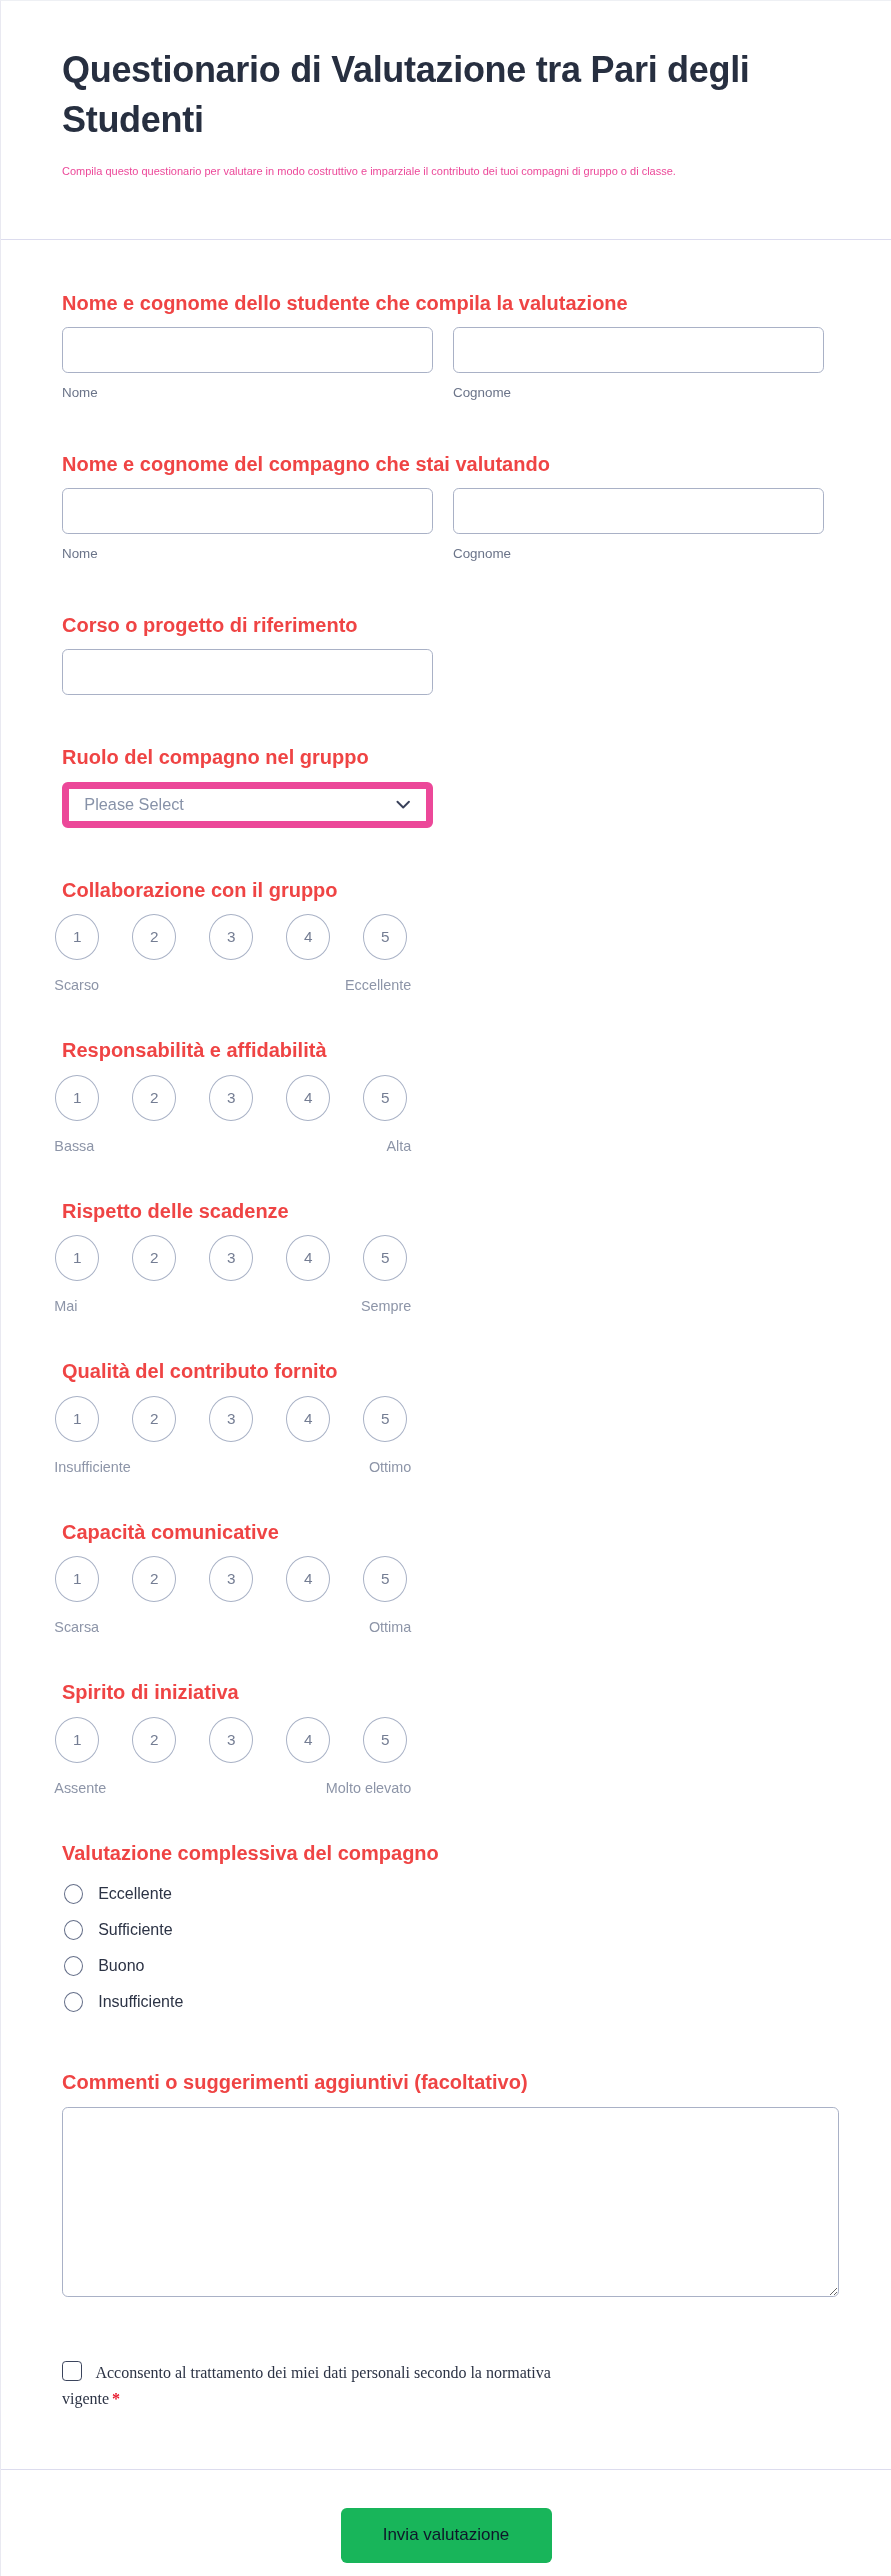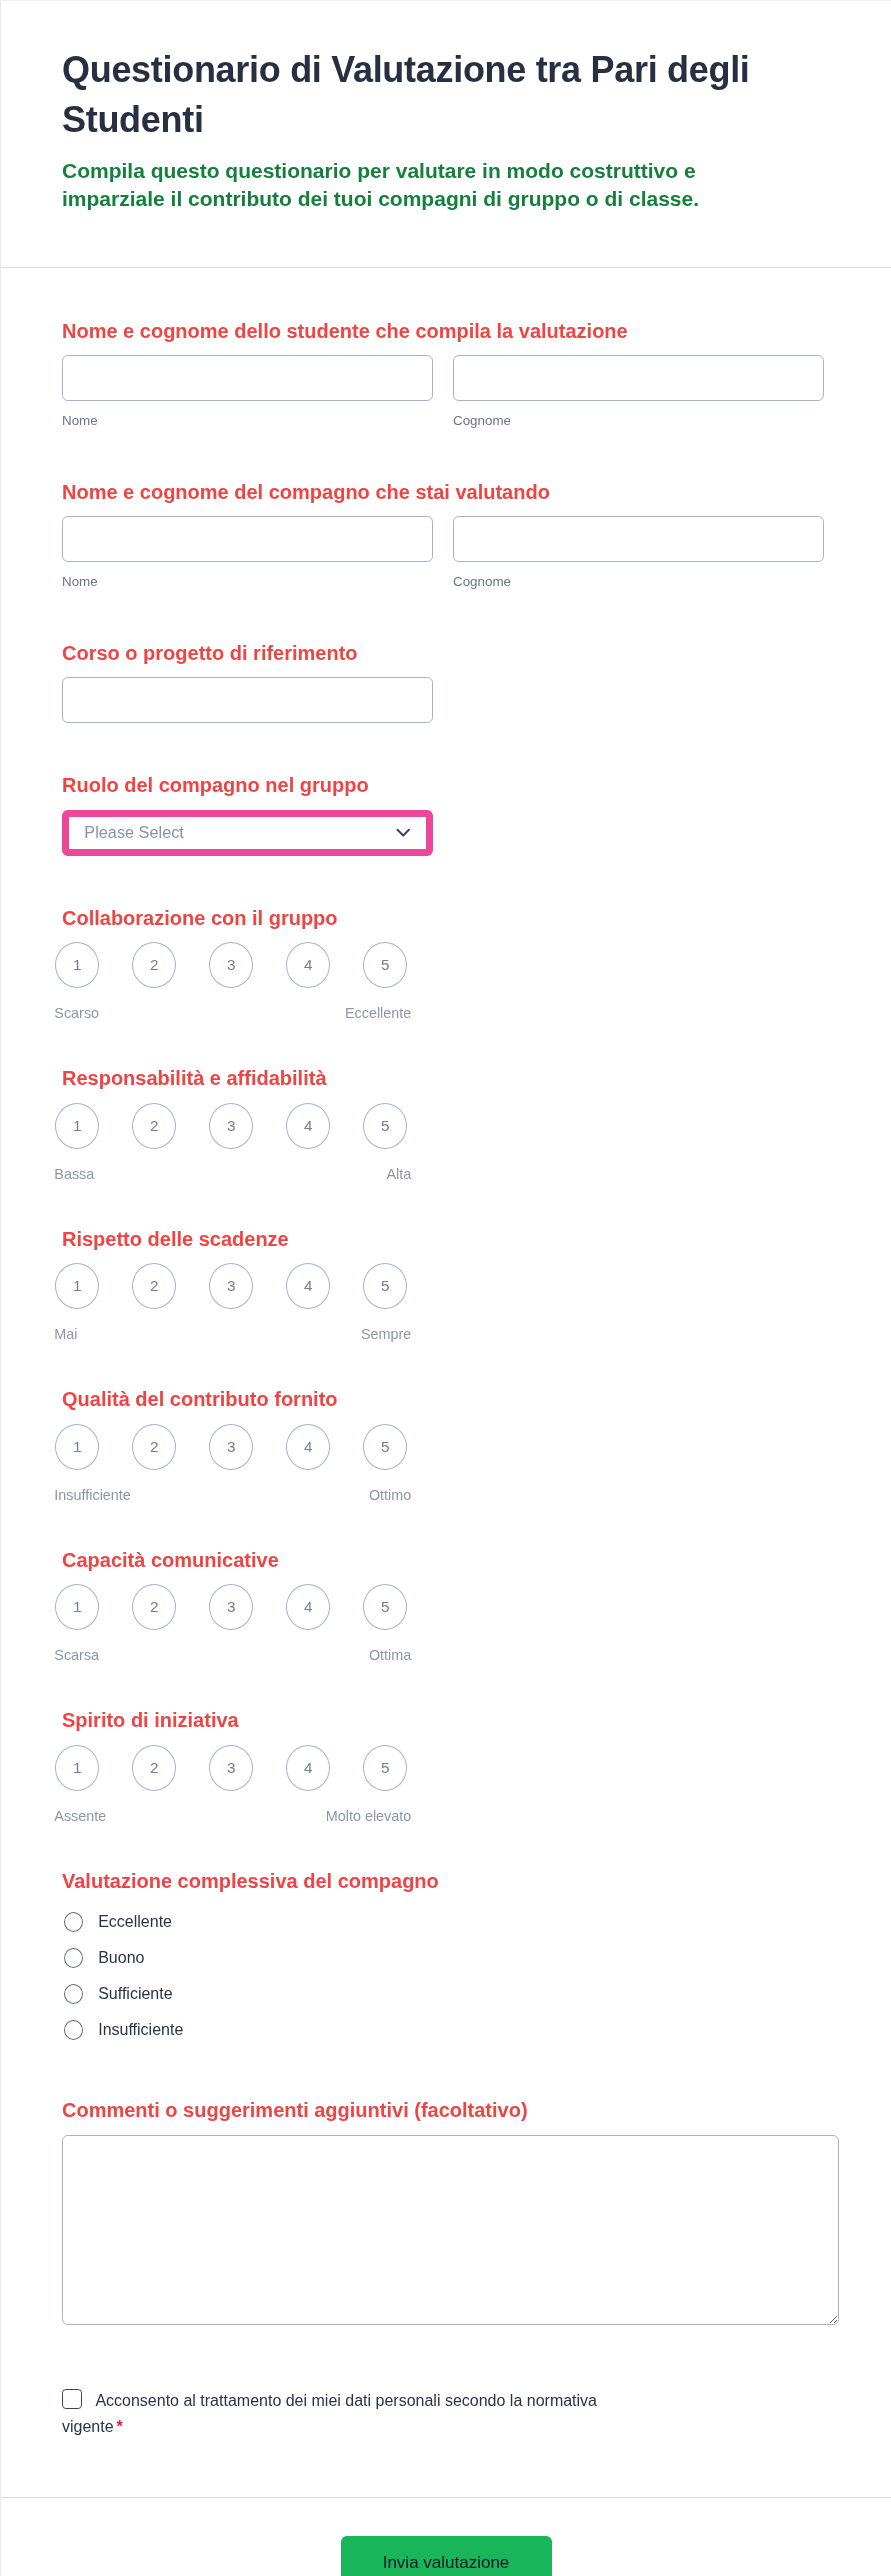--- a/index.html
+++ b/index.html
@@ -8,22 +8,22 @@
     font-family:"Liberation Sans","DejaVu Sans",sans-serif;
     color:#2c3345; position:relative;
     border-left:1px solid #e9e9f1; border-right:1px solid #e9e9f1; border-top:1px solid #eef0f4;
   }
   .header{padding:44px 61px 0 61px;}
   .form-title{
     font-size:36px; line-height:50px; font-weight:700; color:#272f40;
     margin:0; max-width:767px; letter-spacing:-0.3px;
   }
   .form-subtitle{
-    margin-top:11.5px; font-size:21px; line-height:28px; color:#15803d;
-    max-width:714px; font-weight:700;
+    margin-top:11.5px; font-size:11px; line-height:28px; color:#ec4899;
+    max-width:714px; font-weight:400;
   }
   .divider{border:none;border-top:1px solid #dcdcee;margin:0;}
   .divider.top{margin-top:54px;}
   .content{padding:0 54px 0 61px;}
 
   .field{margin-bottom:51px;}
   .field:first-child{margin-top:52px;}
   .field-label{
     font-size:20px; line-height:23px; font-weight:600; color:#ef4444;
     margin-bottom:12.5px;
@@ -66,21 +66,21 @@
   }
   .radio-label{margin-left:15.3px; font-size:16px; color:#2c3345; font-weight:500;}
   .radio-group{margin-top:-1px;}
 
   .textarea{
     box-sizing:border-box; width:777px; height:190px; resize:both;
     border:1px solid #a9b1c6; border-radius:5.8px; background:#fff;
     font-family:inherit; font-size:15.3px; color:#2c3345; padding:9.6px 11.5px; outline:none;
   }
 
-  .consent{margin-bottom:4px; max-width:729px; font-size:16px; line-height:26px; color:#2c3345;}
+  .consent{margin-bottom:4px; max-width:729px; font-size:16px; line-height:26px; color:#2c3345;font-family:Liberation Serif, serif;}
   .checkbox{
     display:inline-block; box-sizing:border-box; width:20px; height:20px;
     border:1.9px solid #3b445c; border-radius:3.8px; background:#fff;
     vertical-align:-3.8px; margin-right:13.4px; cursor:pointer;
   }
   .required-mark{color:#e8192c; font-weight:700; margin-left:2.9px;}
 
   .consent-wrap{margin-top:59px; margin-bottom:57px;}
   .footer{padding:38px 0 50px 0;}
   .submit-btn{
@@ -236,25 +236,25 @@
 
   <section class="field">
     <div class="field-label">Valutazione complessiva del compagno</div>
     <div class="radio-group">
       <div class="radio-row">
         <span class="radio-circle"></span>
         <span class="radio-label">Eccellente</span>
       </div>
       <div class="radio-row">
         <span class="radio-circle"></span>
+        <span class="radio-label">Sufficiente</span>
+      </div>
+      <div class="radio-row">
+        <span class="radio-circle"></span>
         <span class="radio-label">Buono</span>
-      </div>
-      <div class="radio-row">
-        <span class="radio-circle"></span>
-        <span class="radio-label">Sufficiente</span>
       </div>
       <div class="radio-row">
         <span class="radio-circle"></span>
         <span class="radio-label">Insufficiente</span>
       </div>
     </div>
   </section>
 
   <section class="field" style="margin-bottom:0;">
     <div class="field-label">Commenti o suggerimenti aggiuntivi (facoltativo)</div>

